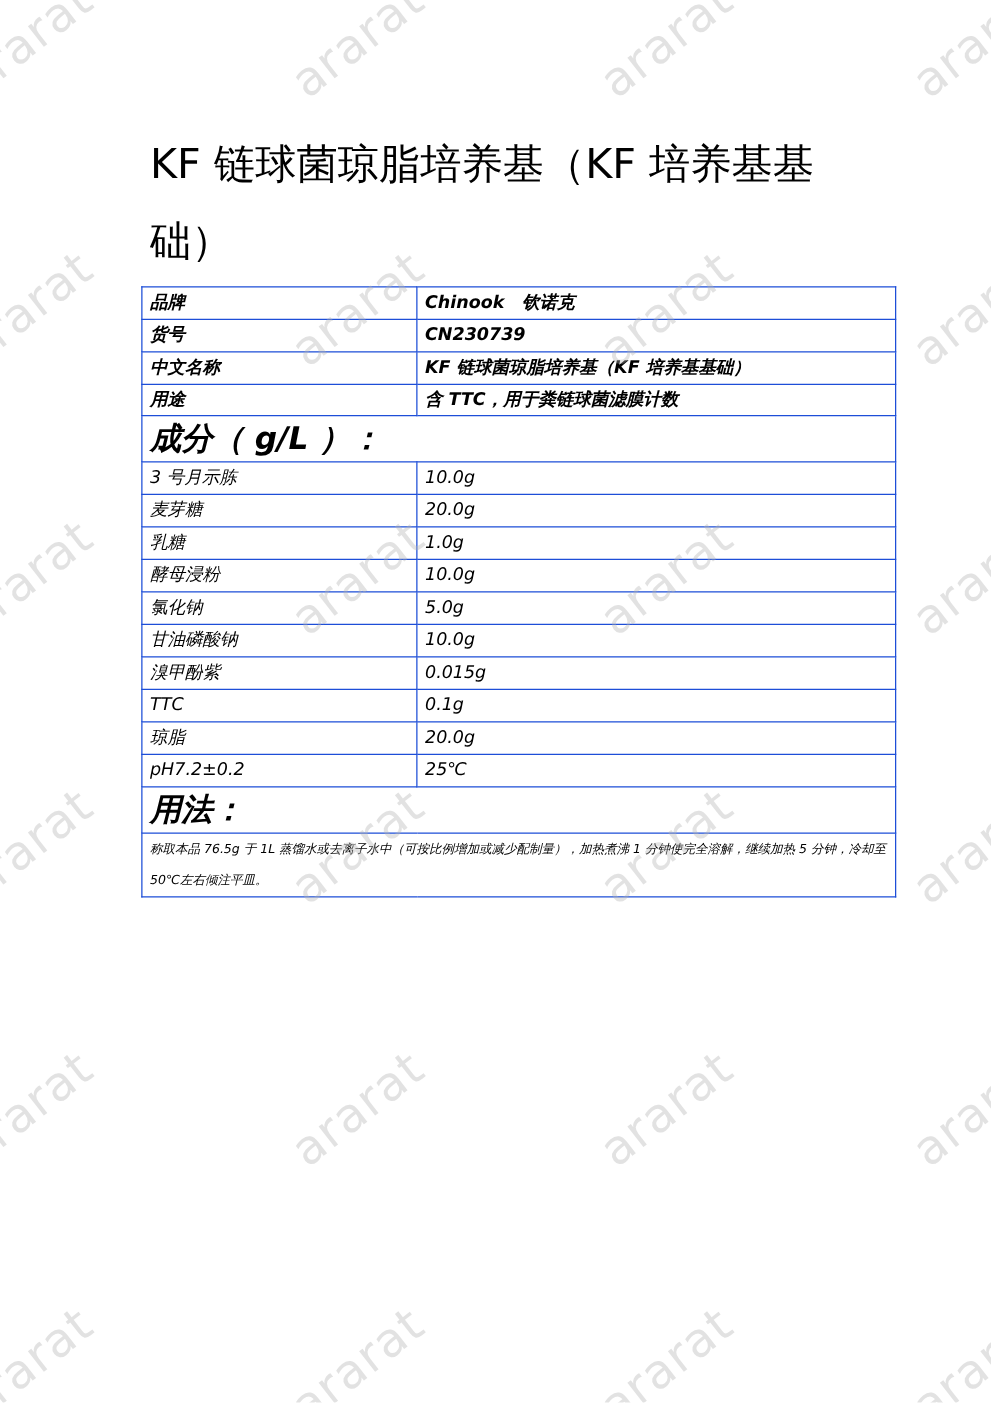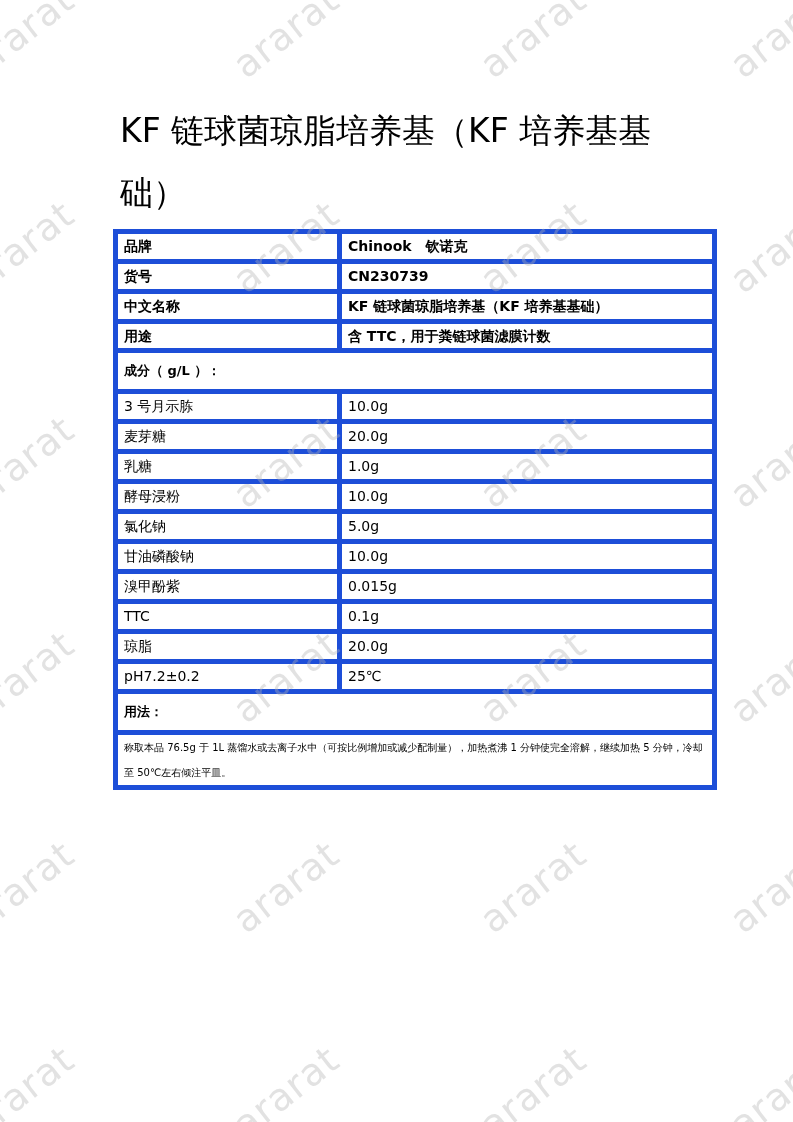--- a/index.html
+++ b/index.html
@@ -45,33 +45,34 @@
   .spec-table {
     position: absolute;
     left: 113px;
     top: 229px;
     width: 604px;
     border-collapse: collapse;
     z-index: 1;
     font-size: 14px;
   }
   .spec-table td {
-    border: 5px solid #1d4ed8;
+    border: 1px solid #1d4ed8;
     padding: 0 0 0 6px;
     vertical-align: middle;
     line-height: 1.2;
+    font-style: italic;
   }
   .spec-table td.c1 { width: 213px; }
   .row-info td { height: 25px; font-weight: bold; }
   .row-info td.c2 { font-weight: bold; margin-left: 45px; }
   .row-info.last td { height: 24px; }
   .row-ing td { height: 25px; }
   .section-head td {
     height: 36px;
-    font-size: 13px;
+    font-size: 25px;
     font-weight: bold;
   }
   .usage-text td {
     height: 50px;
     font-size: 10px;
     line-height: 25px;
     padding-right: 4px;
   }
 </style>
 </head>

